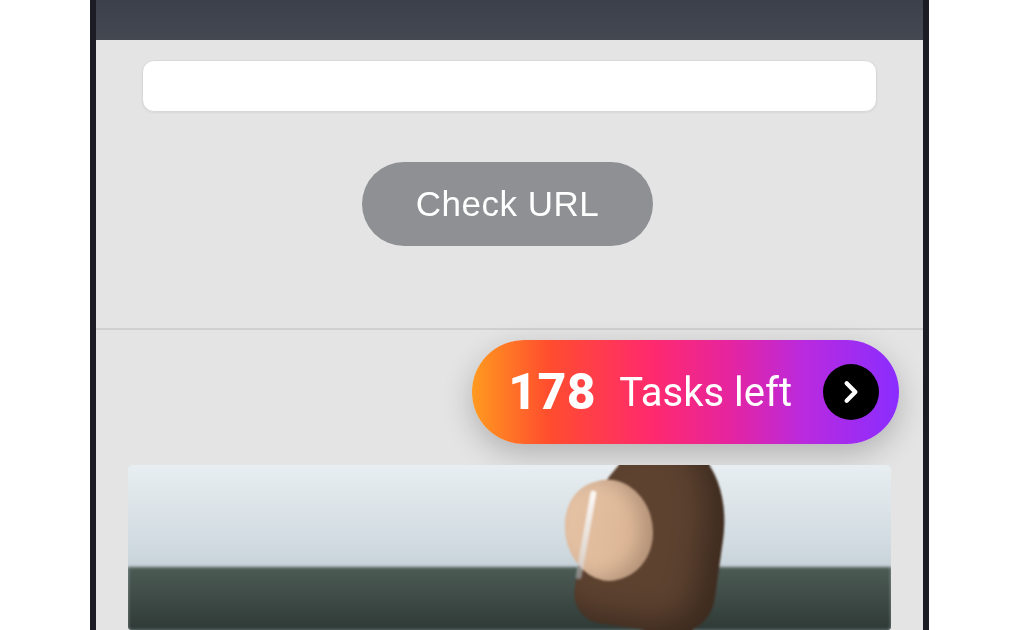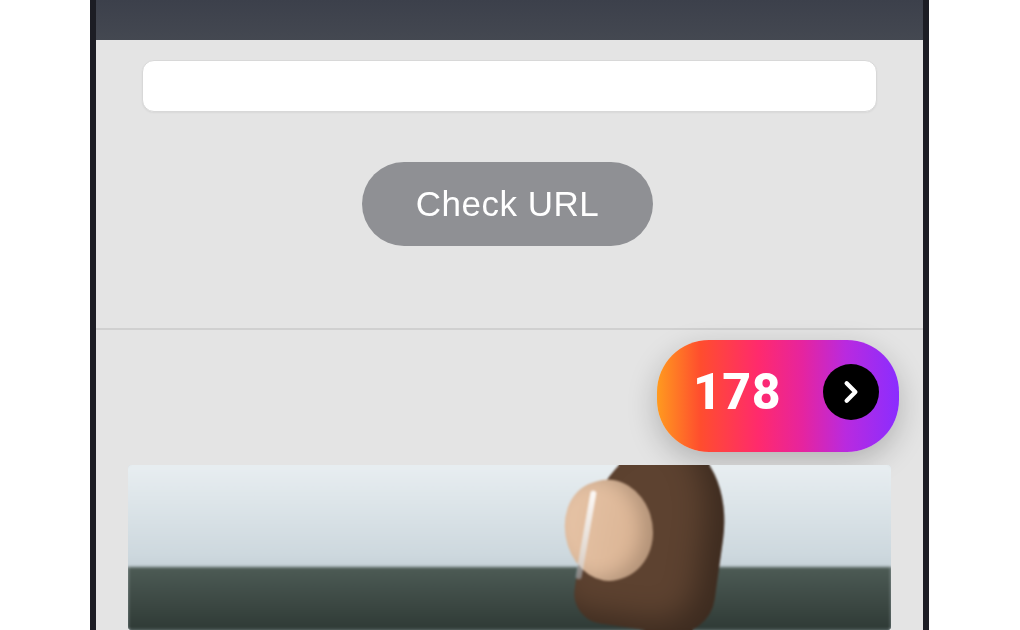--- a/index.html
+++ b/index.html
@@ -99,22 +99,22 @@
   
   .tasks-pill {
     position: absolute;
     top: 300px;
     right: 24px;
     height: 104px;
     border-radius: 52px;
     background: linear-gradient(90deg, #ff9a1f 0%, #ff4d2e 18%, #ff2a6d 42%, #e6249e 60%, #b92adf 78%, #8a2dff 100%);
     display: flex;
     align-items: center;
-    padding: 0 20px 8px 36px;
-    gap: 34px;
+    padding: 0 20px 0 36px;
+    gap: 23px;
     box-shadow: 0 10px 30px rgba(0,0,0,0.22);
     cursor: pointer;
   }
 
   .tasks-count {
     color: #fff;
     font-size: 50px;
     font-weight: 800;
     letter-spacing: 0.5px;
   }
@@ -251,20 +251,21 @@
       <div class="input-card"></div>
 
       <div class="button-row">
         <button class="pill-btn btn-check">Check URL</button>
       </div>
 
       <div class="section-divider"></div>
 
       <div class="tasks-pill">
         <span class="tasks-count">178</span>
+        <span class="tasks-label">Tasks left</span>
         <span class="tasks-chevron">
           <svg viewBox="0 0 24 24">
               <polyline points="8 4 16 12 8 20"></polyline>
             </svg>
         </span>
       </div>
 
       <div class="media-card">
         <div class="sky"></div>
         <div class="ground"></div>

